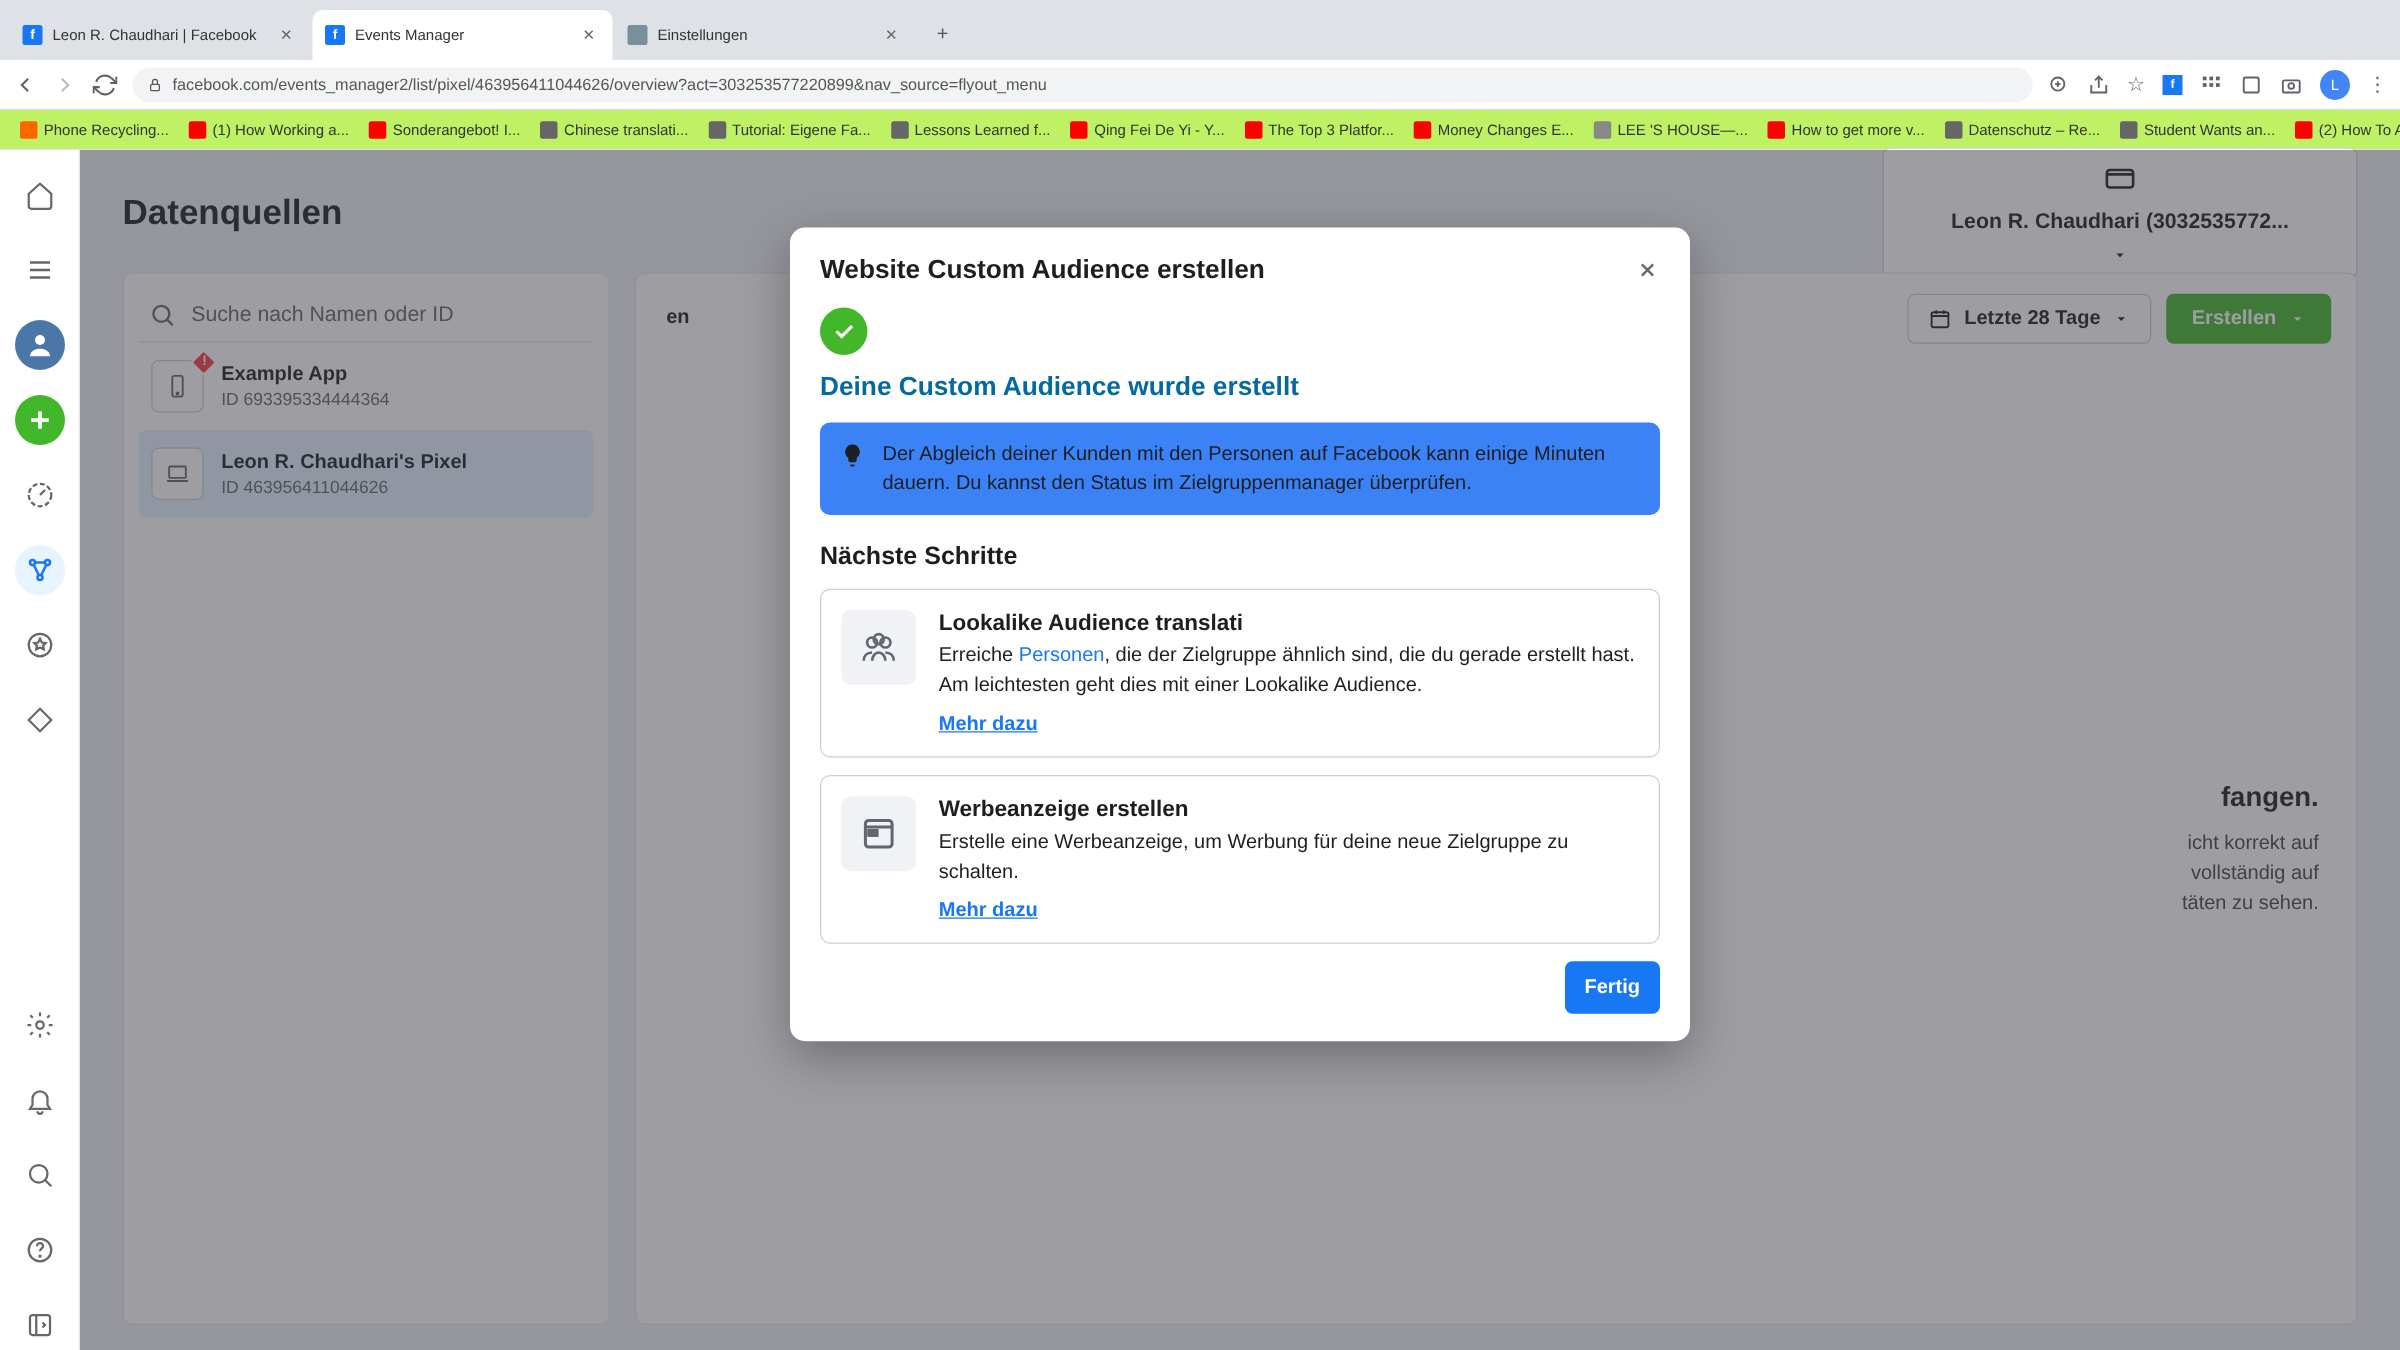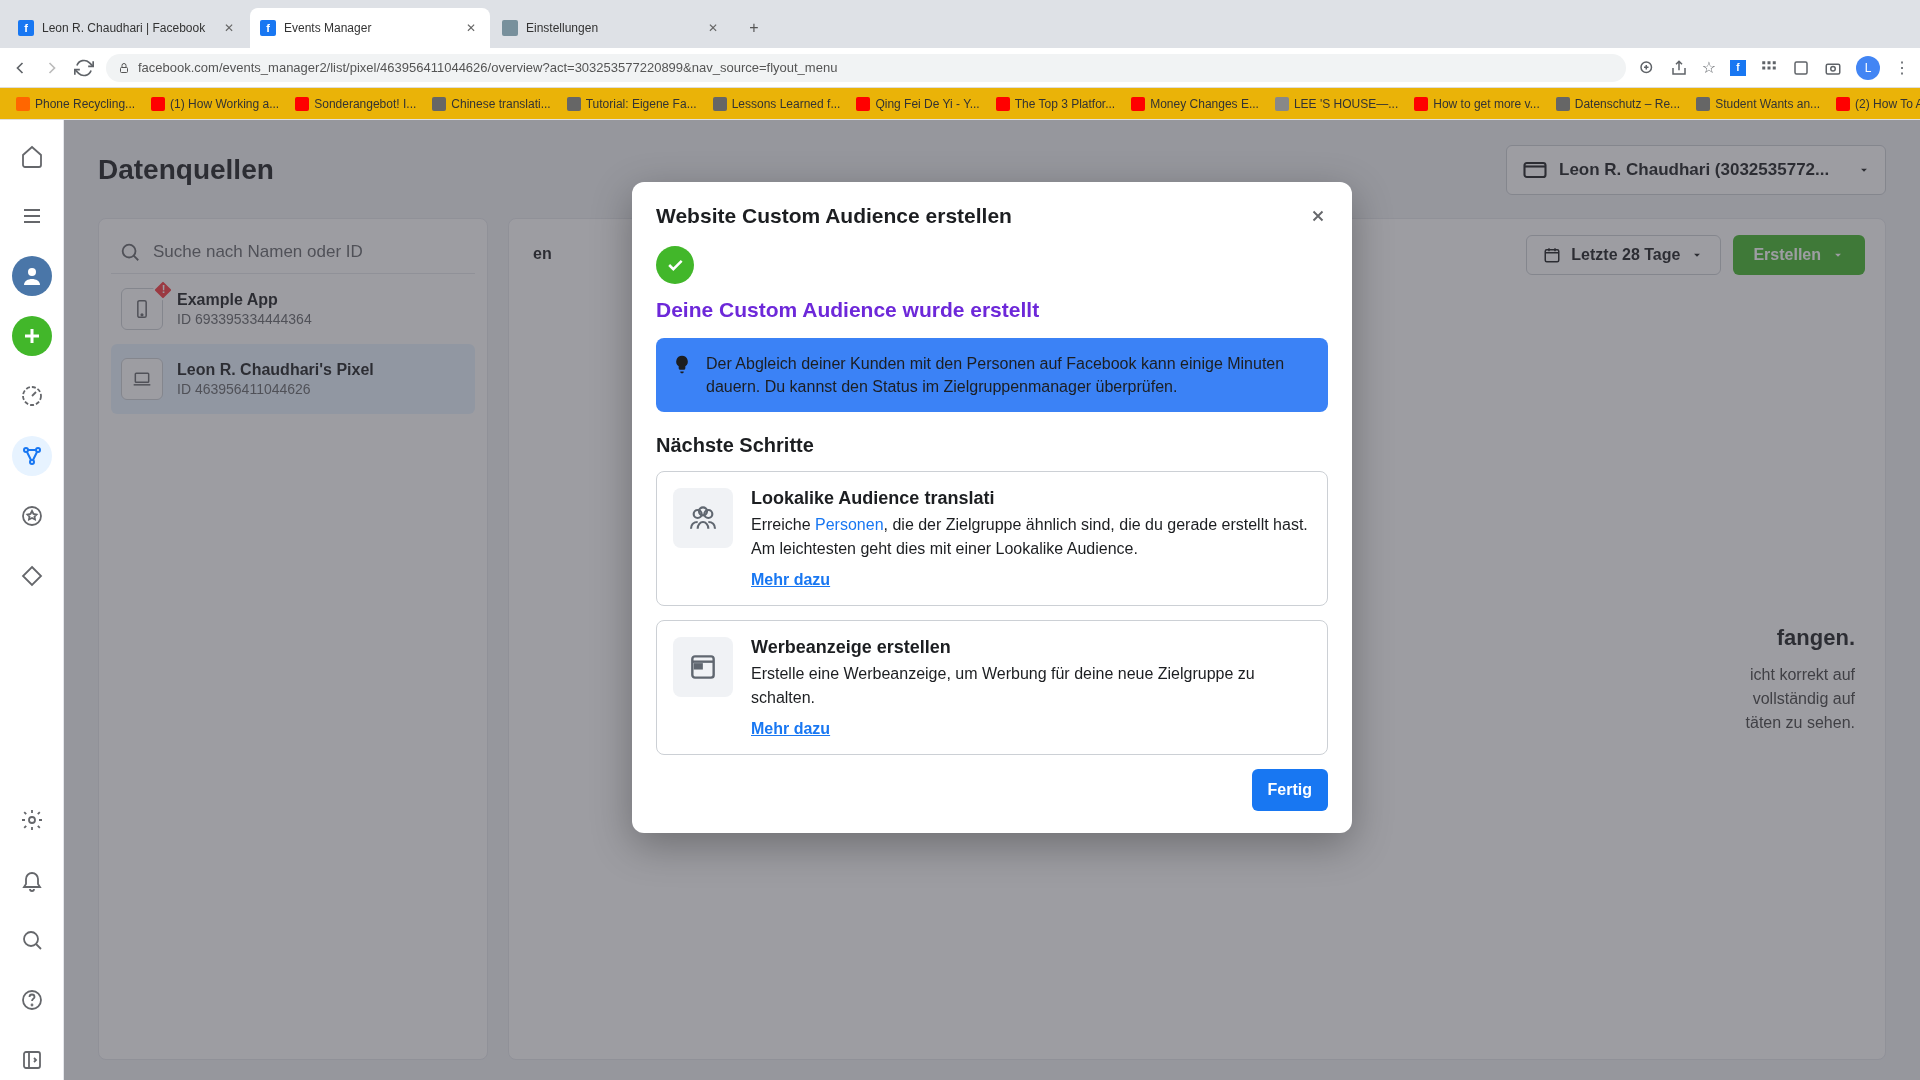--- a/index.html
+++ b/index.html
@@ -18,21 +18,21 @@
 
 .toolbar { background: #fff; height: 40px; display: flex; align-items: center; padding: 0 10px; gap: 12px; border-bottom: 1px solid #ddd; }
 .toolbar .nav-btn { width: 20px; height: 20px; color: #5f6368; display:flex; align-items:center; justify-content:center; }
 .toolbar .nav-btn.disabled { color: #bbb; }
 .url-bar { flex: 1; background: #f1f3f4; border-radius: 14px; height: 28px; display: flex; align-items: center; padding: 0 12px; font-size: 13px; color: #555; gap: 8px; }
 .url-bar .lock { width: 12px; height: 12px; }
 .tb-icons { display: flex; align-items: center; gap: 14px; color: #5f6368; }
 .tb-icons .ico { width: 18px; height: 18px; }
 .avatar-small { width: 24px; height: 24px; border-radius: 50%; background: #4285f4; color: #fff; display:flex; align-items:center; justify-content:center; font-size: 12px; }
 
-.bookmarks { background: #eab308; height: 32px; display: flex; align-items: center; padding: 0 10px; gap: 4px; border-bottom: 1px solid #e0e0e0; font-size: 12px; color: #333; overflow: hidden; }
+.bookmarks { background: #bef264; height: 32px; display: flex; align-items: center; padding: 0 10px; gap: 4px; border-bottom: 1px solid #e0e0e0; font-size: 12px; color: #333; overflow: hidden; }
 .bookmark { display: flex; align-items: center; gap: 5px; padding: 4px 6px; border-radius: 4px; white-space: nowrap; }
 .bfav { width: 14px; height: 14px; border-radius: 2px; flex-shrink: 0; }
 .bf-o { background: #ff6600; }
 .bf-y { background: #ff0000; }
 .bf-n { background: #666; }
 .bf-g { background: #888; }
 
 
 .app { position: relative; height: calc(1080px - 48px - 40px - 32px); display: flex; background: #f0f2f5; }
 .left-rail { width: 64px; background: #fff; border-right: 1px solid #e4e6eb; display: flex; flex-direction: column; align-items: center; padding-top: 16px; gap: 20px; }
@@ -40,21 +40,21 @@
 .rail-item.active { color: #1877f2; background: #e7f3ff; }
 .rail-item.green { background: #42b72a; color: #fff; }
 .rail-item.profile { background: #4a76a8; }
 .rail-sep { flex: 1; }
 .rail-svg { width: 24px; height: 24px; }
 
 .content { flex: 1; position: relative; height: 100%; }
 
 .page-header { display: flex; align-items: center; justify-content: space-between; padding: 22px 34px 0 34px; height: 78px; }
 .page-title { font-size: 28px; font-weight: 700; color: #1c1e21; }
-.account-picker { display: flex; align-items: center; gap: 10px; background: #fff; border: 1px solid #ccd0d5; border-radius: 6px; padding: 10px 14px; font-size: 17px; font-weight: 600; color: #1c1e21; width: 380px; }
+.account-picker { display: flex; align-items: center; gap: 10px; background: #fff; border: 1px solid #ccd0d5; border-radius: 6px; padding: 10px 14px; font-size: 17px; font-weight: 600; color: #1c1e21; width: 380px; flex-direction: column; }
 .account-picker .ap-icon { width: 28px; height: 28px; }
 .account-picker .ap-text { flex: 1; overflow: hidden; text-overflow: ellipsis; white-space: nowrap; }
 
 .page-body { display: flex; gap: 20px; padding: 20px 34px; height: calc(100% - 78px); }
 .left-panel { width: 390px; background: #fff; border: 1px solid #e4e6eb; border-radius: 8px; padding: 12px; }
 .search-box { display: flex; align-items: center; gap: 12px; padding: 10px 8px; border-bottom: 1px solid #e4e6eb; color: #65676b; font-size: 17px; text-align: center; }
 .search-box svg { width: 22px; height: 22px; }
 .ds-item { display: flex; align-items: center; gap: 14px; padding: 14px 10px; border-radius: 6px; position: relative; }
 .ds-item.selected { background: #e7f3ff; }
 .ds-icon { width: 42px; height: 42px; border: 1px solid #ccd0d5; border-radius: 6px; display: flex; align-items: center; justify-content: center; color: #65676b; background: #fff; }
@@ -71,21 +71,21 @@
 .rp-empty { text-align: right; padding-right: 10px; color: #1c1e21; margin-top: 350px; }
 .rp-empty .t { font-size: 22px; font-weight: 700; margin-bottom: 12px; }
 .rp-empty .d { font-size: 16px; color: #444; line-height: 1.5; }
 
 
 .overlay { position: absolute; inset: 0; background: rgba(60,60,70,0.5); }
 .modal { position: absolute; left: 50%; top: 62px; transform: translateX(-50%); width: 720px; background: #fff; border-radius: 12px; box-shadow: 0 12px 40px rgba(0,0,0,0.3); padding: 22px 24px; }
 .modal-title { font-size: 21px; font-weight: 700; color: #1c1e21; }
 .modal-close { position: absolute; right: 16px; top: 16px; width: 36px; height: 36px; border-radius: 50%; display:flex; align-items:center; justify-content:center; color: #65676b; }
 .check-circle { width: 38px; height: 38px; border-radius: 50%; background: #42b72a; color: #fff; display:flex; align-items:center; justify-content:center; margin-top: 18px; margin-bottom: 14px; }
-.m-h2 { font-size: 21px; font-weight: 700; color: #6d28d9; margin-bottom: 16px; }
+.m-h2 { font-size: 21px; font-weight: 700; color: #0369a1; margin-bottom: 16px; }
 .info-box { background: #3b82f6; border-radius: 8px; padding: 14px 16px; display: flex; gap: 14px; color: #1c1e21; font-size: 16px; line-height: 1.45; margin-bottom: 22px; }
 .info-box svg { width: 20px; height: 20px; flex-shrink:0; margin-top:2px; }
 .m-h3 { font-size: 20px; font-weight: 700; color: #1c1e21; margin-bottom: 14px; }
 .card { border: 1px solid #ccd0d5; border-radius: 8px; padding: 16px; display: flex; gap: 18px; margin-bottom: 14px; }
 .card-icon { width: 60px; height: 60px; background: #f0f2f5; border-radius: 8px; display:flex; align-items:center; justify-content:center; flex-shrink:0; color:#606770; }
 .card-icon svg { width: 32px; height: 32px; }
 .card-body { flex: 1; }
 .card-title { font-size: 18px; font-weight: 700; color: #1c1e21; margin-bottom: 4px; }
 .card-desc { font-size: 16px; color: #1c1e21; line-height: 1.5; }
 .card-desc a { color: #1877f2; text-decoration: none; }

